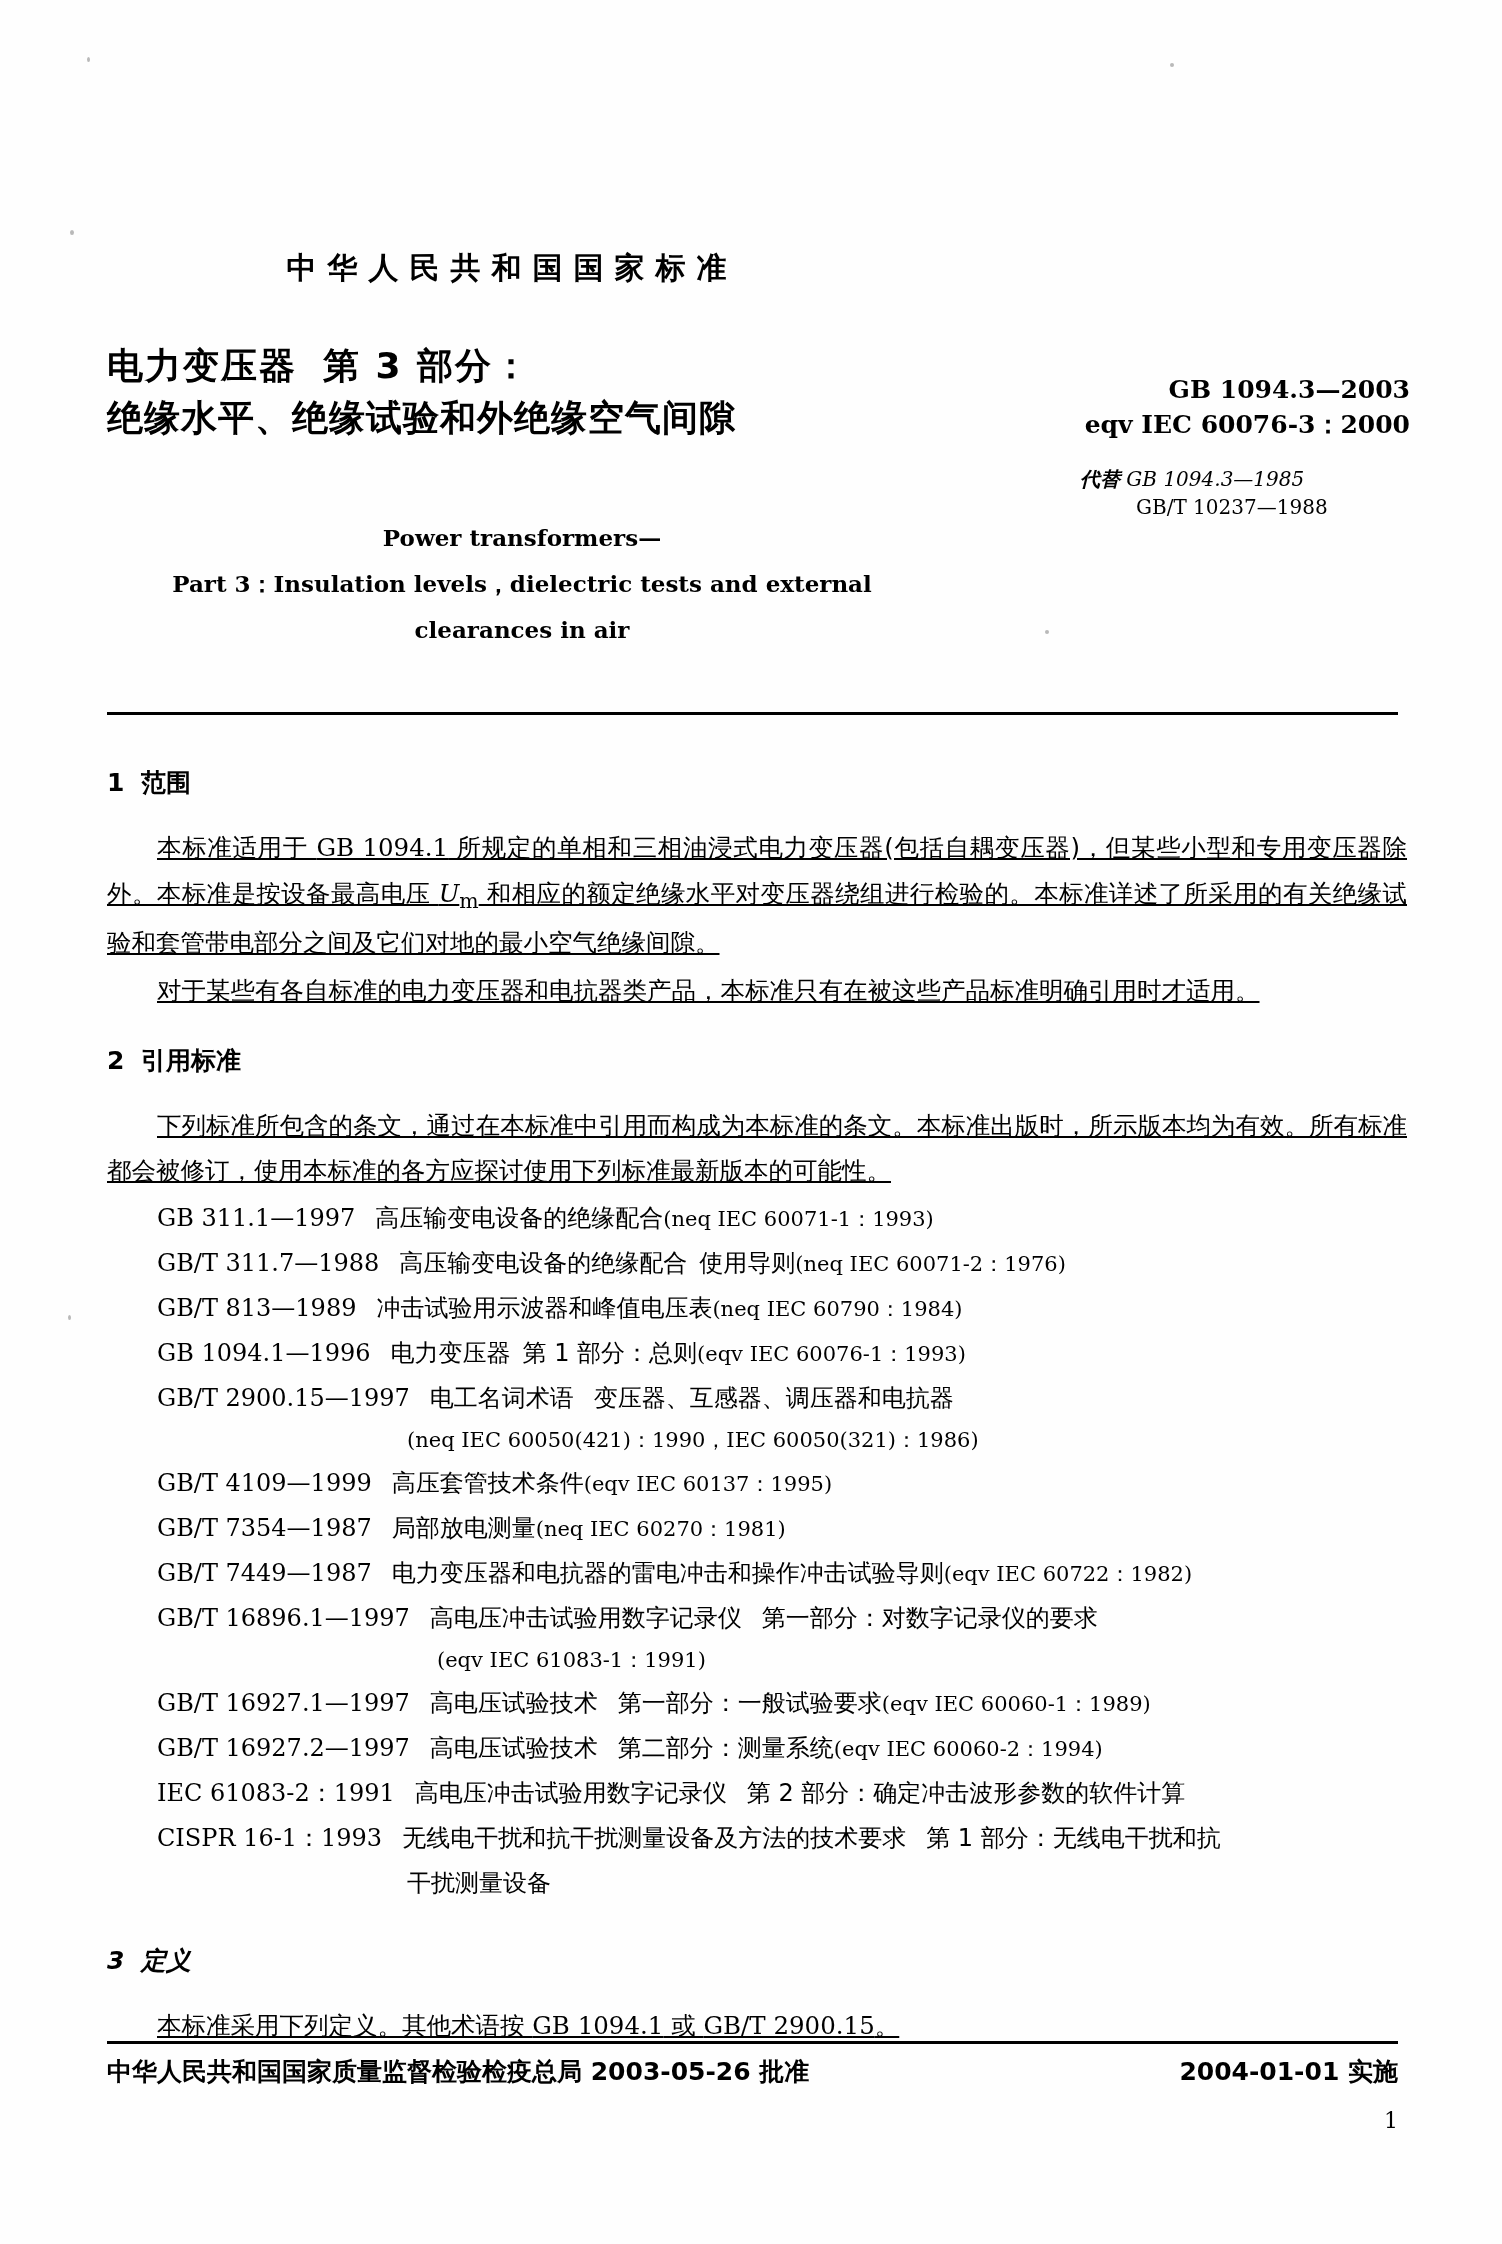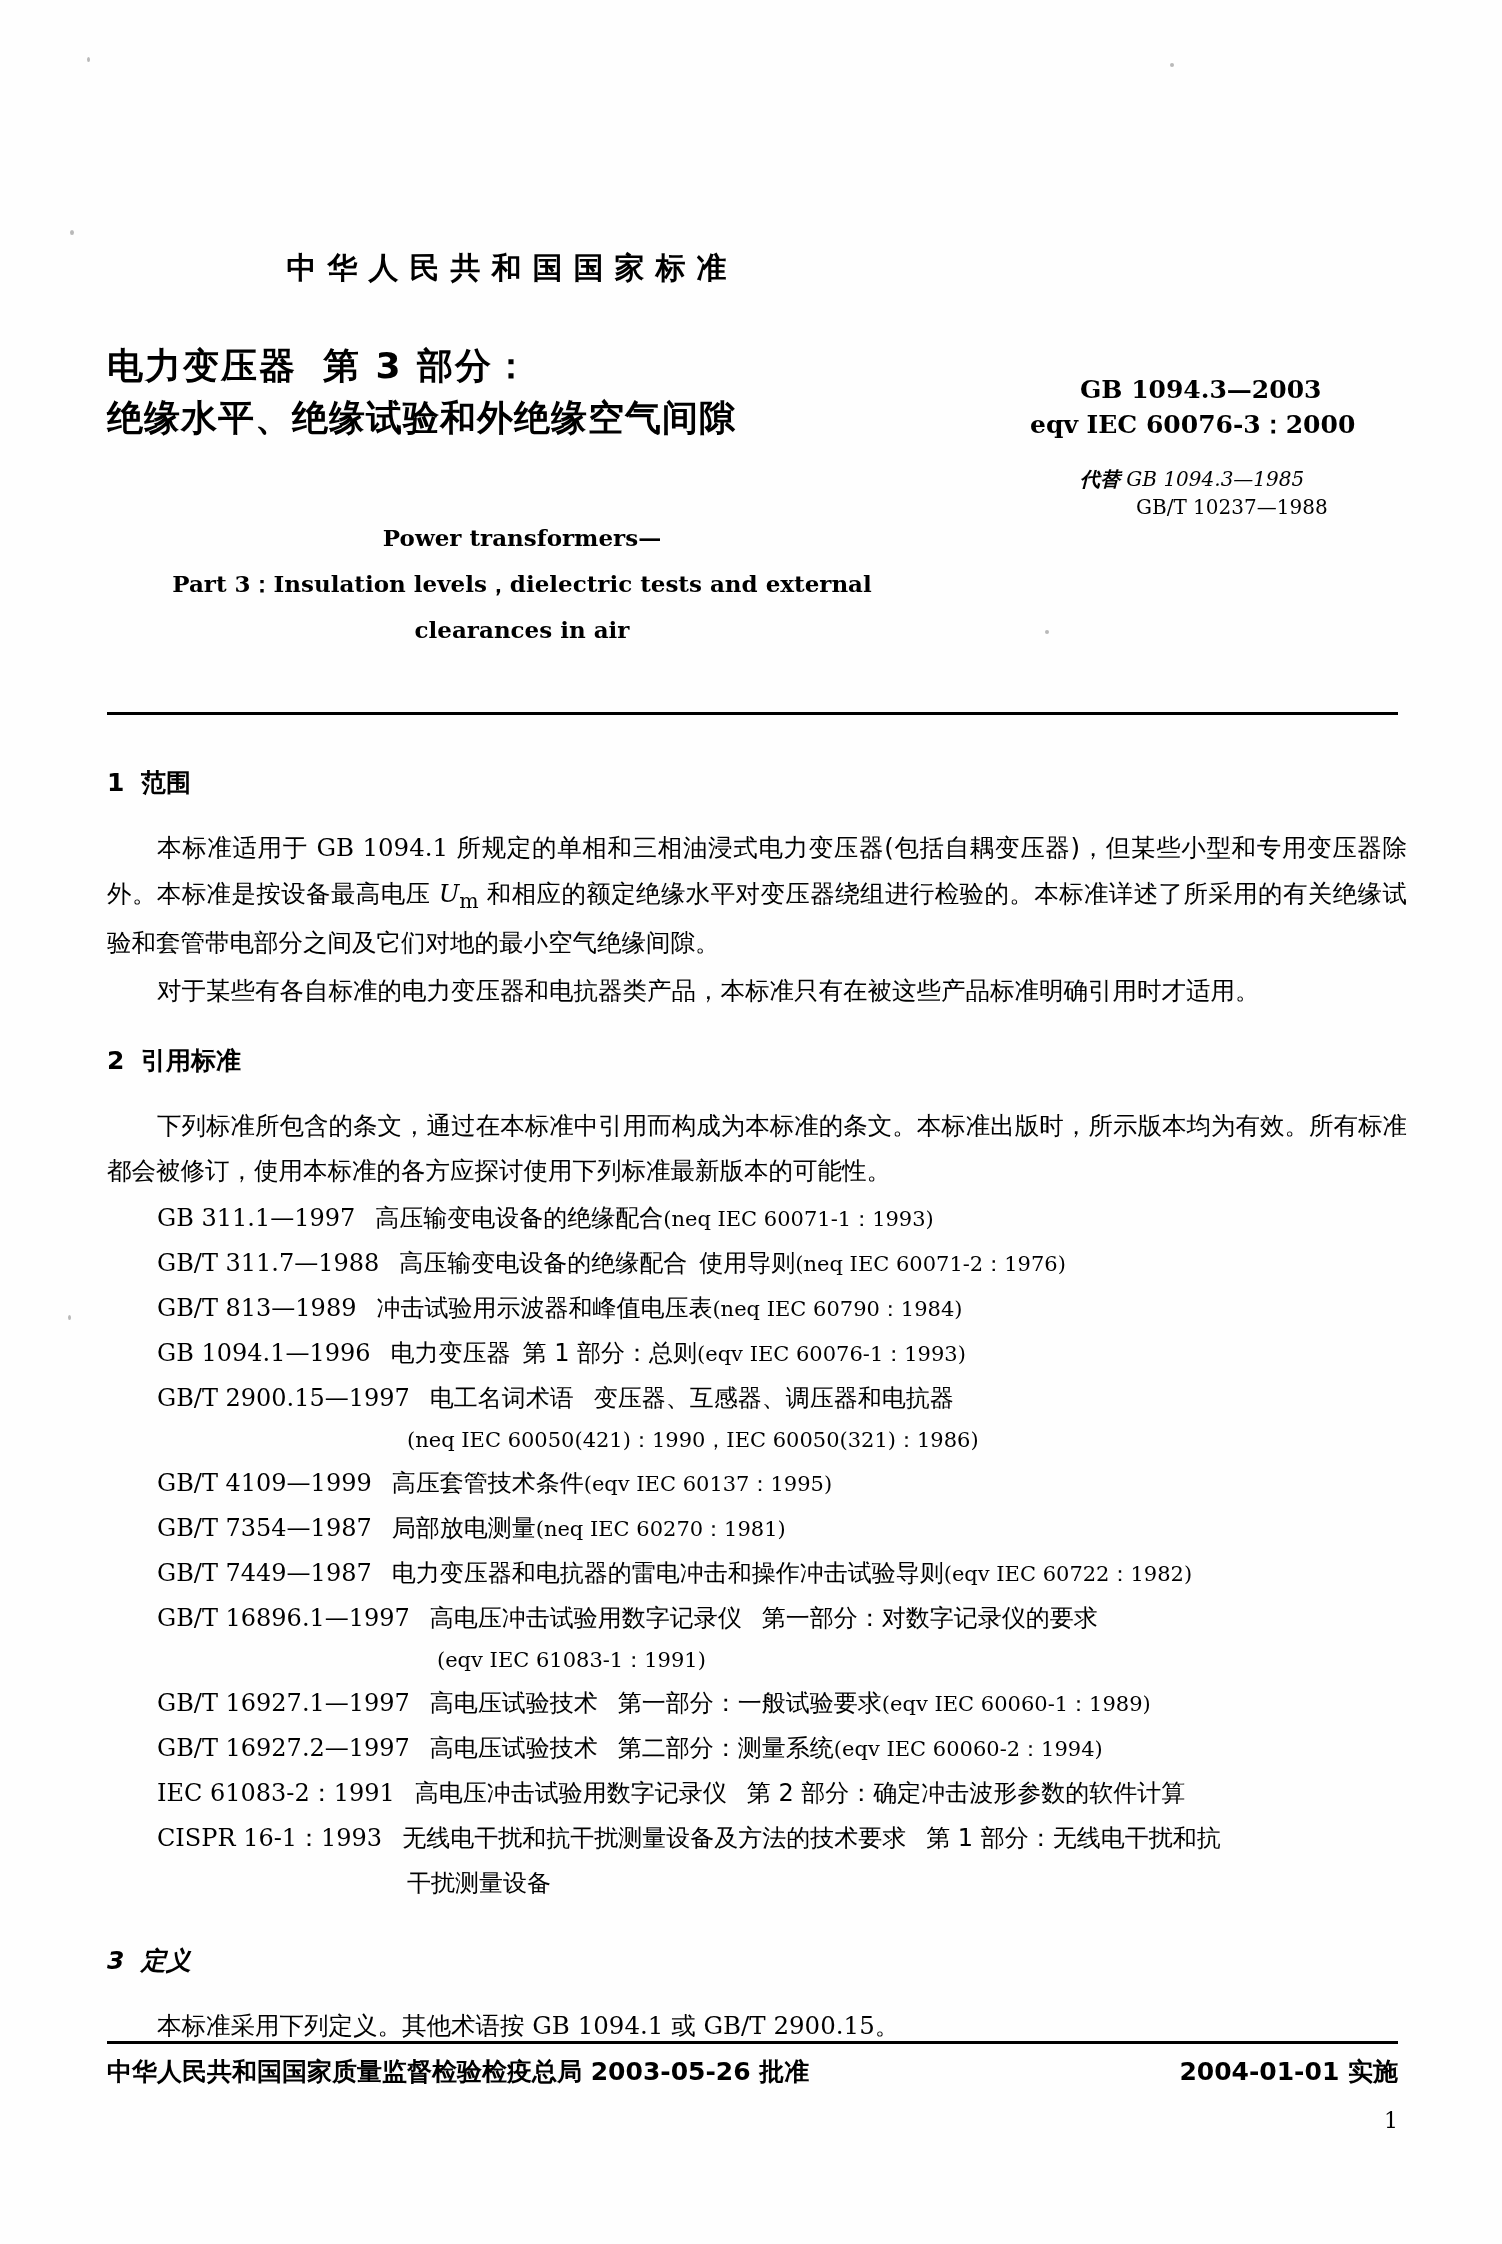--- a/index.html
+++ b/index.html
@@ -34,21 +34,21 @@
   .cn-title-2 {
     font-size:36px; font-weight:bold; letter-spacing:1px;
     line-height:1.45; white-space:nowrap;
   }
 
   .std-codes {
     position:absolute; left:1030px; top:372px; width:380px;
     font-family:"DejaVu Serif","Liberation Serif",serif;
   }
   .std-main {
-    font-size:25px; font-weight:bold; text-align:left;
+    font-size:25px; font-weight:bold; text-align:right;
     line-height:1.40; white-space:nowrap;
   }
   .std-main .ln1 { padding-left:50px; }
   .std-replaces {
     margin-top:24px; font-size:20px; line-height:1.38;
     white-space:nowrap;
   }
   .std-replaces .r1 { padding-left:50px;font-style:italic; }
   .std-replaces .r2 { padding-left:106px; }
   .std-replaces .cn { font-family:"DejaVu Sans","Liberation Sans",sans-serif; font-weight:bold; }
@@ -73,21 +73,21 @@
     font-size:25px; font-weight:bold;
     font-family:"DejaVu Sans","Liberation Sans",sans-serif;
     margin:0 0 26px 0;
   }
   .sec-head .num { display:inline-block; width:34px; }
   .para {
     font-size:24.5px; line-height:1.86; margin:0 0 2px 0;
     text-align:justify; text-justify:inter-character;
     font-family:"DejaVu Sans","Liberation Sans",sans-serif;
   }
-  .para.indent { text-indent:50px; }
+  .para.indent { text-indent:50px;text-decoration:underline; }
   .para .lat { font-family:"DejaVu Serif","Liberation Serif",serif; }
   .gap-after { margin-bottom:30px; }
 
   .ref-list { margin:0; padding:0; list-style:none; }
   .ref-item {
     font-size:24px; line-height:1.88;
     padding-left:50px; white-space:nowrap;
     font-family:"DejaVu Sans","Liberation Sans",sans-serif;
   }
   .ref-item .code {

